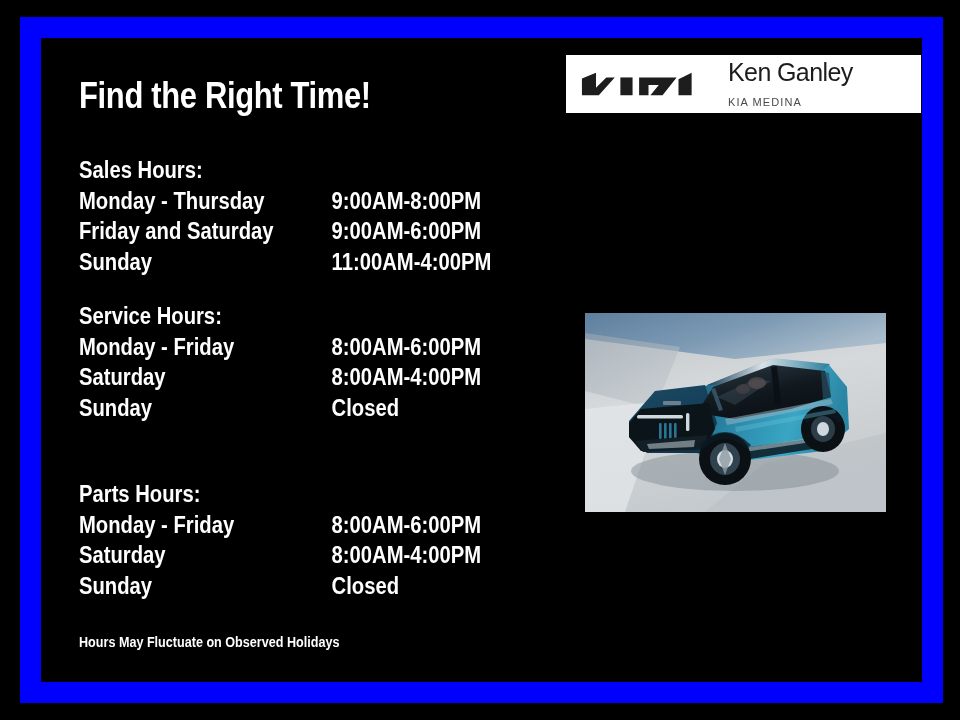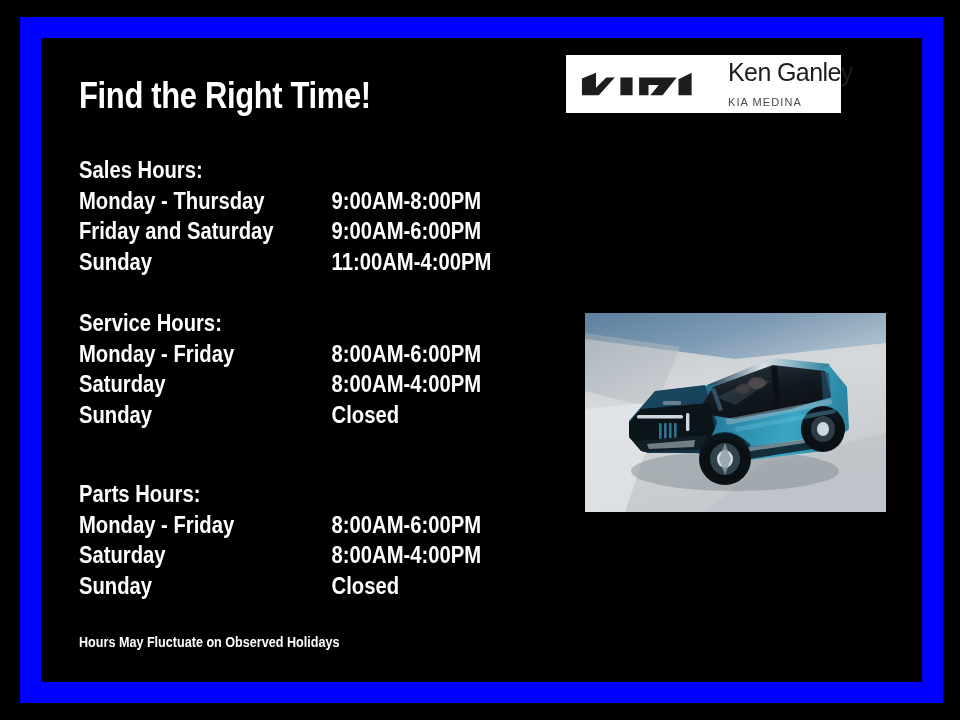--- a/index.html
+++ b/index.html
@@ -54,21 +54,21 @@
     line-height: 1;
   }
 
   
   .hours-block {
     position: absolute;
     left: 38px;
     width: 500px;
   }
   #block-sales   { top: 117px; }
-  #block-service { top: 270px; }
+  #block-service { top: 263px; }
   #block-parts   { top: 441px; }
 
   .block-heading,
   .hours-row {
     height: 30.5px;
     line-height: 30.5px;
     white-space: nowrap;
     color: #ffffff;
     font-size: 23px;
     font-weight: bold;
@@ -98,21 +98,21 @@
     white-space: nowrap;
     transform: scaleX(0.9);
     transform-origin: left center;
   }
 
   
   #logo-box {
     position: absolute;
     left: 525px;
     top: 17px;
-    width: 275px;
+    width: 355px;
     height: 58px;
     background: #ffffff;
     display: flex;
     align-items: center;
     padding-left: 14px;
   }
 
   #kia-mark {
     width: 122px;
     height: 30px;

